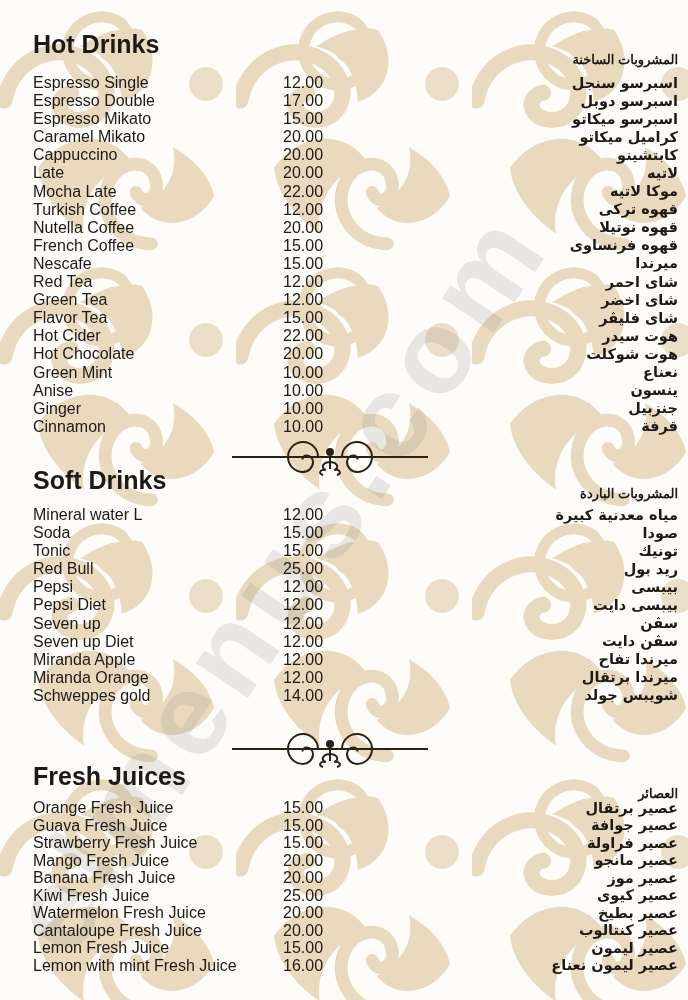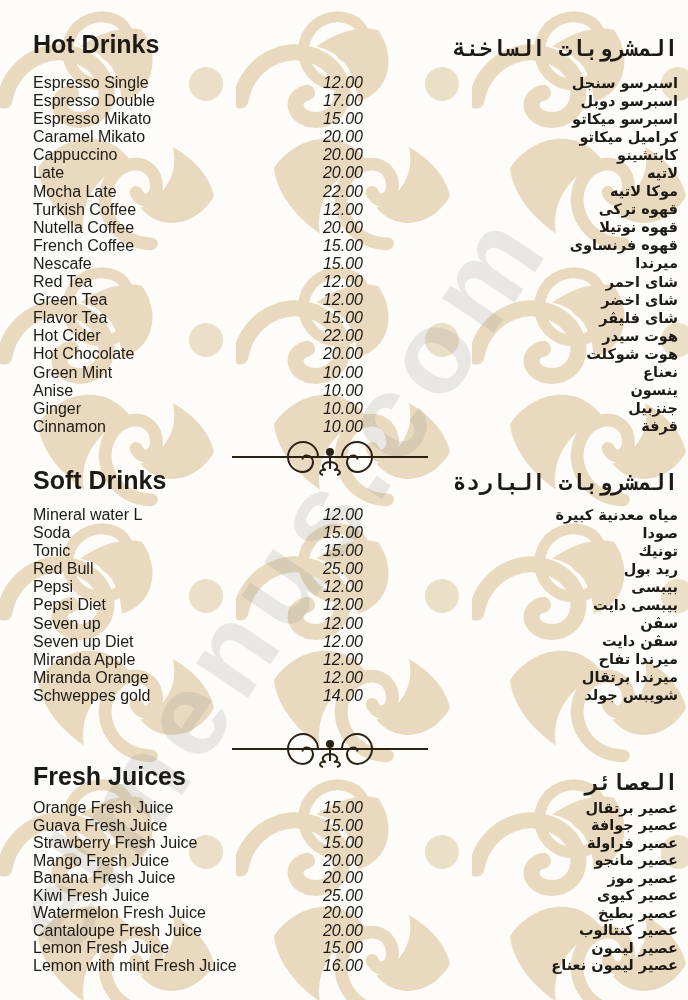--- a/index.html
+++ b/index.html
@@ -11,30 +11,30 @@
   .bg{position:absolute;left:0;top:0;width:688px;height:1000px;}
   .watermark{
     position:absolute;left:-20px;top:900px;
     transform:rotate(-56deg);transform-origin:0 0;
     font-size:118px;font-weight:bold;letter-spacing:10px;white-space:nowrap;
     color:rgba(138,132,122,0.17);
   }
   .section{position:absolute;left:0;right:0;}
   .h-en{position:absolute;left:33px;font-size:25px;font-weight:bold;white-space:nowrap;}
   .h-ar{
-    position:absolute;right:10px;font-size:22px;font-weight:bold;white-space:nowrap;
-    font-family:Liberation Mono, monospace;direction:rtl;
+    position:absolute;right:10px;font-size:13px;font-weight:bold;white-space:nowrap;
+    font-family:Liberation Sans, sans-serif;direction:rtl;margin-top:16px;
   }
   .rows{position:absolute;left:0;right:0;}
   .row{position:relative;}
   .s1 .row{height:18.1px;}
   .s2 .row{height:18.1px;}
   .s3 .row{height:17.5px;}
   .c-en{position:absolute;left:33px;top:0;font-size:16px;white-space:nowrap;}
-  .c-pr{position:absolute;left:283px;top:0;width:80px;text-align:right;font-size:16px;font-style:italic;}
+  .c-pr{position:absolute;left:283px;top:0;width:80px;text-align:left;font-size:16px;}
   .c-ar{
     position:absolute;right:10px;top:0.5px;font-size:14.5px;font-weight:bold;white-space:nowrap;
     font-family:"DejaVu Sans",sans-serif;direction:rtl;
   }
   .divider{position:absolute;left:230px;width:200px;height:40px;}
 </style>
 </head>
 <body>
 
 <div class="page">

